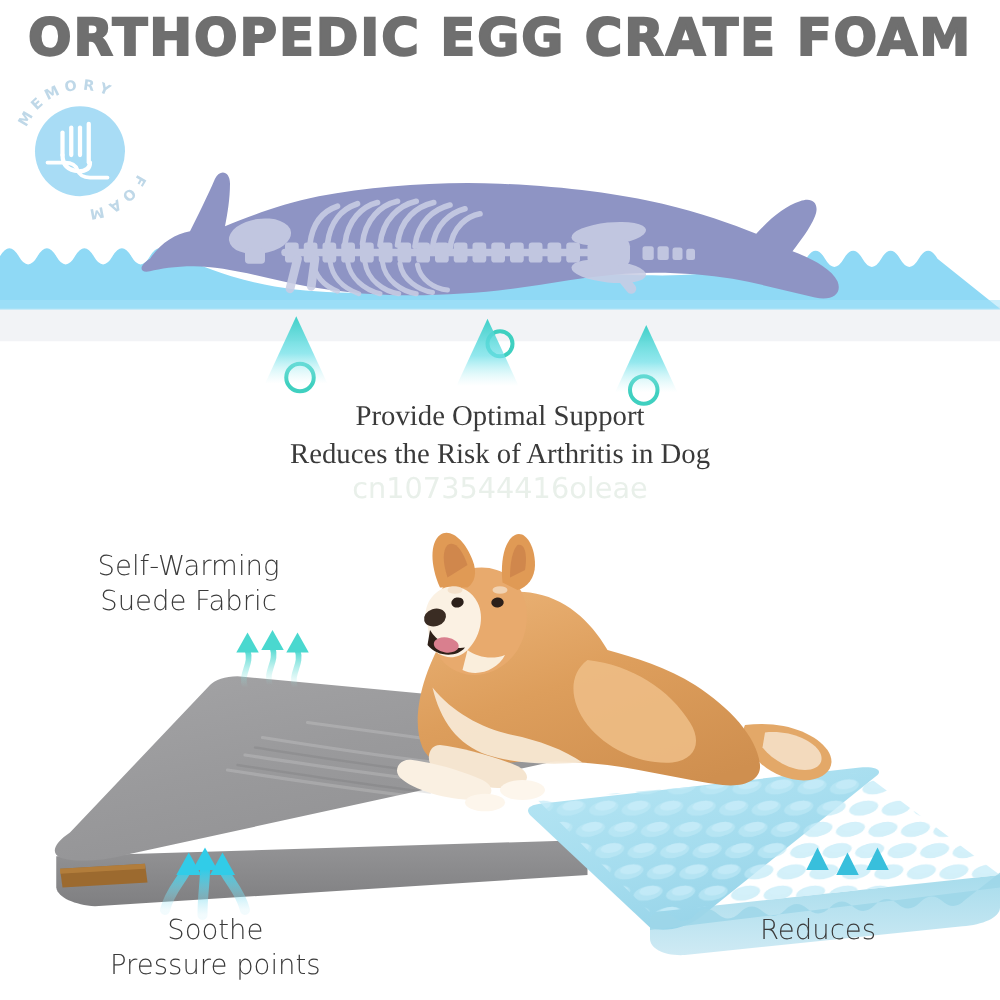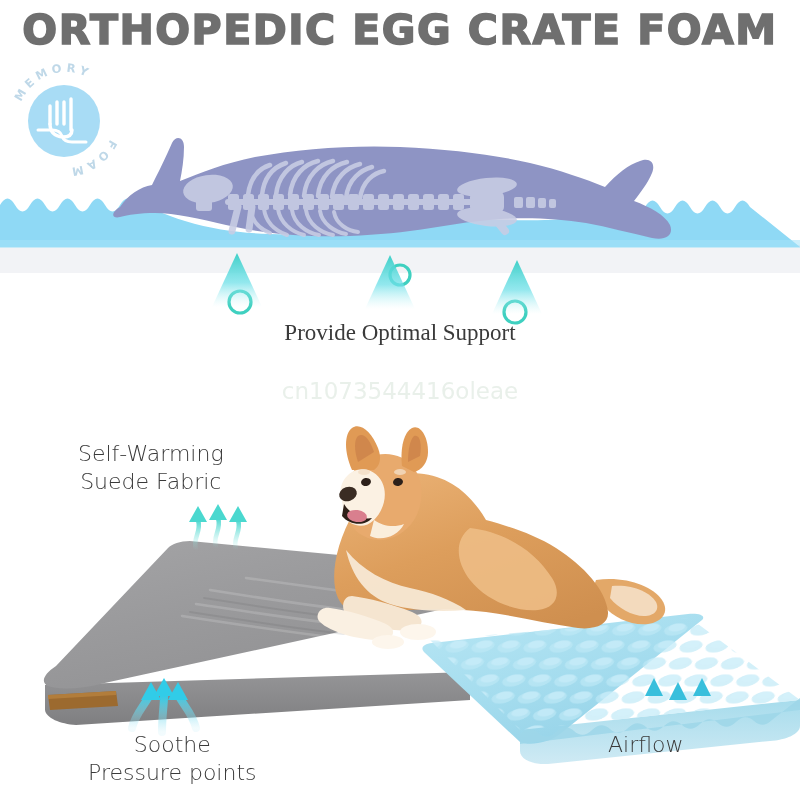--- a/index.html
+++ b/index.html
@@ -271,20 +271,21 @@
       <g>
         <path d="M237,158 L262,212 L212,212 Z" fill="url(#arrowGrad)"></path>
         <path d="M390,160 L415,214 L365,214 Z" fill="url(#arrowGrad)"></path>
         <path d="M517,165 L542,219 L492,219 Z" fill="url(#arrowGrad)"></path>
       </g>
     </svg>
   </div>
 
   <div id="support-text">
     <span class="line">Provide Optimal Support</span>
+    <span class="line">Reduces the Risk of Arthritis in Dog</span>
   </div>
   <div id="watermark">cn1073544416oleae</div>
 
   <div id="photo">
     <svg width="800" height="400" viewBox="0 0 800 400">
       <defs>
         <linearGradient id="suedeTop" x1="0.1" y1="0" x2="0.85" y2="1">
           <stop offset="0%" stop-color="#a3a3a5"></stop>
           <stop offset="40%" stop-color="#9a9a9c"></stop>
           <stop offset="100%" stop-color="#8e8e90"></stop>
@@ -464,16 +465,16 @@
     <div>Soothe</div>
     <div>Pressure points</div>
   </div>
 
   <div class="callout" id="label-selfwarming">
     <div>Self-Warming</div>
     <div>Suede Fabric</div>
   </div>
 
   <div class="callout" id="label-airflow">
-    <div>Airflow</div>
+    <div>Reduces</div>
   </div>
 
 </div>
 
 </body></html>

